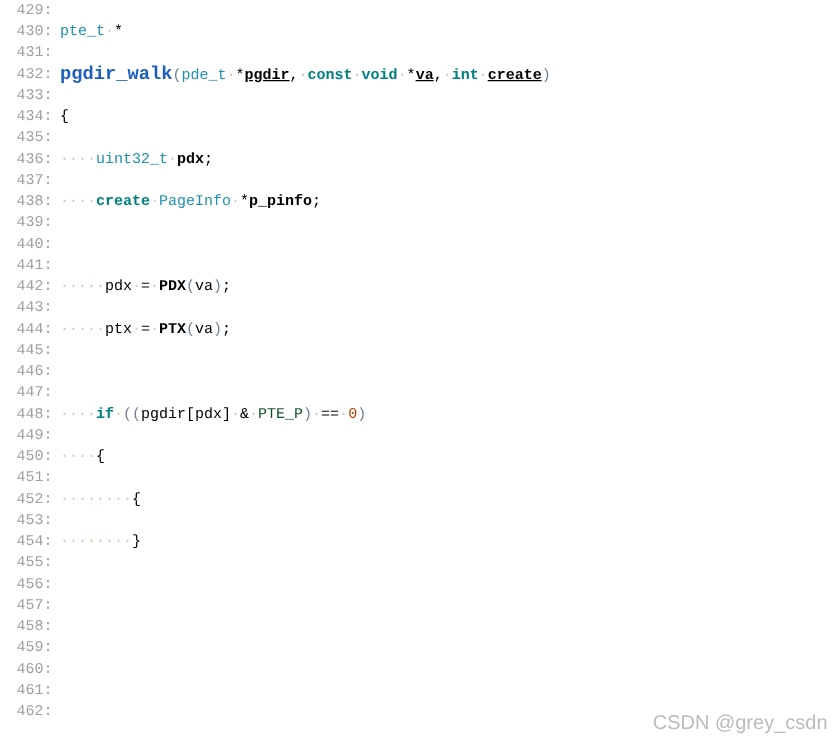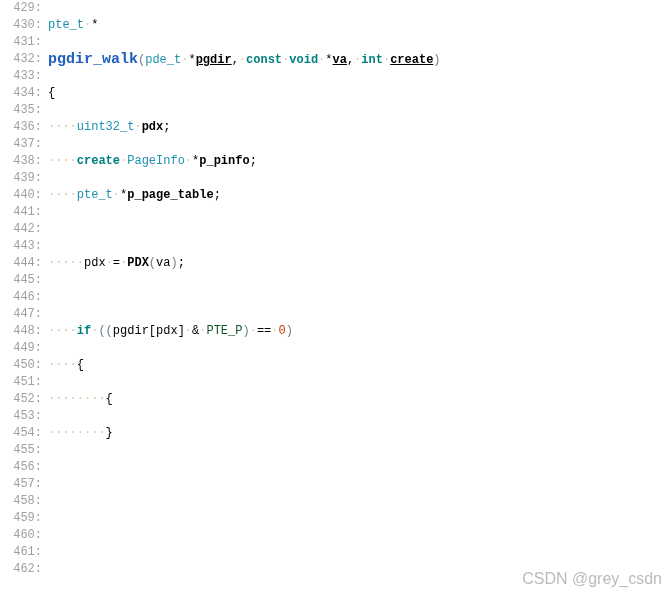--- a/index.html
+++ b/index.html
@@ -93,23 +93,23 @@
       <div>460:</div>
       <div>461:</div>
       <div>462:</div>
     </div>
   <div class="code">
 <span class="row"><span class="type">pte_t</span><span class="ws">·</span><span>*</span></span>
 <span class="row row-tall"><span class="fn-decl">pgdir_walk</span><span class="paren">(</span><span class="type">pde_t</span><span class="ws">·</span><span>*</span><span class="param">pgdir</span><span class="punct">,</span><span class="ws">·</span><span class="kw">const</span><span class="ws">·</span><span class="kw">void</span><span class="ws">·</span><span>*</span><span class="param">va</span><span class="punct">,</span><span class="ws">·</span><span class="kw">int</span><span class="ws">·</span><span class="param">create</span><span class="paren">)</span></span>
 <span class="row"><span>{</span></span>
 <span class="row"><span class="ws">····</span><span class="type">uint32_t</span><span class="ws">·</span><span class="var-bold">pdx</span><span class="punct">;</span></span>
 <span class="row"><span class="ws">····</span><span class="kw">create</span><span class="ws">·</span><span class="type">PageInfo</span><span class="ws">·</span><span>*</span><span class="var-bold">p_pinfo</span><span class="punct">;</span></span>
-<span class="row"><span class="ws">····</span><span class="type">pte_t</span><span class="ws">·</span><span>*</span><span class="var-bold">p_page_table</span><span class="punct">;</span></span>
 <span class="row"></span>
 <span class="row"><span class="ws">·····</span><span>pdx</span><span class="ws">·</span><span class="op">=</span><span class="ws">·</span><span class="fn-call">PDX</span><span class="paren">(</span><span>va</span><span class="paren">)</span><span class="punct">;</span></span>
+<span class="row"><span class="ws">·····</span><span>ptx</span><span class="ws">·</span><span class="op">=</span><span class="ws">·</span><span class="fn-call">PTX</span><span class="paren">(</span><span>va</span><span class="paren">)</span><span class="punct">;</span></span>
 <span class="row"></span>
 <span class="row"><span class="ws">····</span><span class="kw">if</span><span class="ws">·</span><span class="paren">((</span><span>pgdir</span><span class="punct">[</span><span>pdx</span><span class="punct">]</span><span class="ws">·</span><span class="op">&amp;</span><span class="ws">·</span><span class="const">PTE_P</span><span class="paren">)</span><span class="ws">·</span><span class="op">==</span><span class="ws">·</span><span class="num">0</span><span class="paren">)</span></span>
 <span class="row"><span class="ws">····</span><span>{</span></span>
 <span class="row"><span class="ws">········</span><span>{</span></span>
 <span class="row"><span class="ws">········</span><span>}</span></span>
 <span class="row"></span>
 
 
 
 

